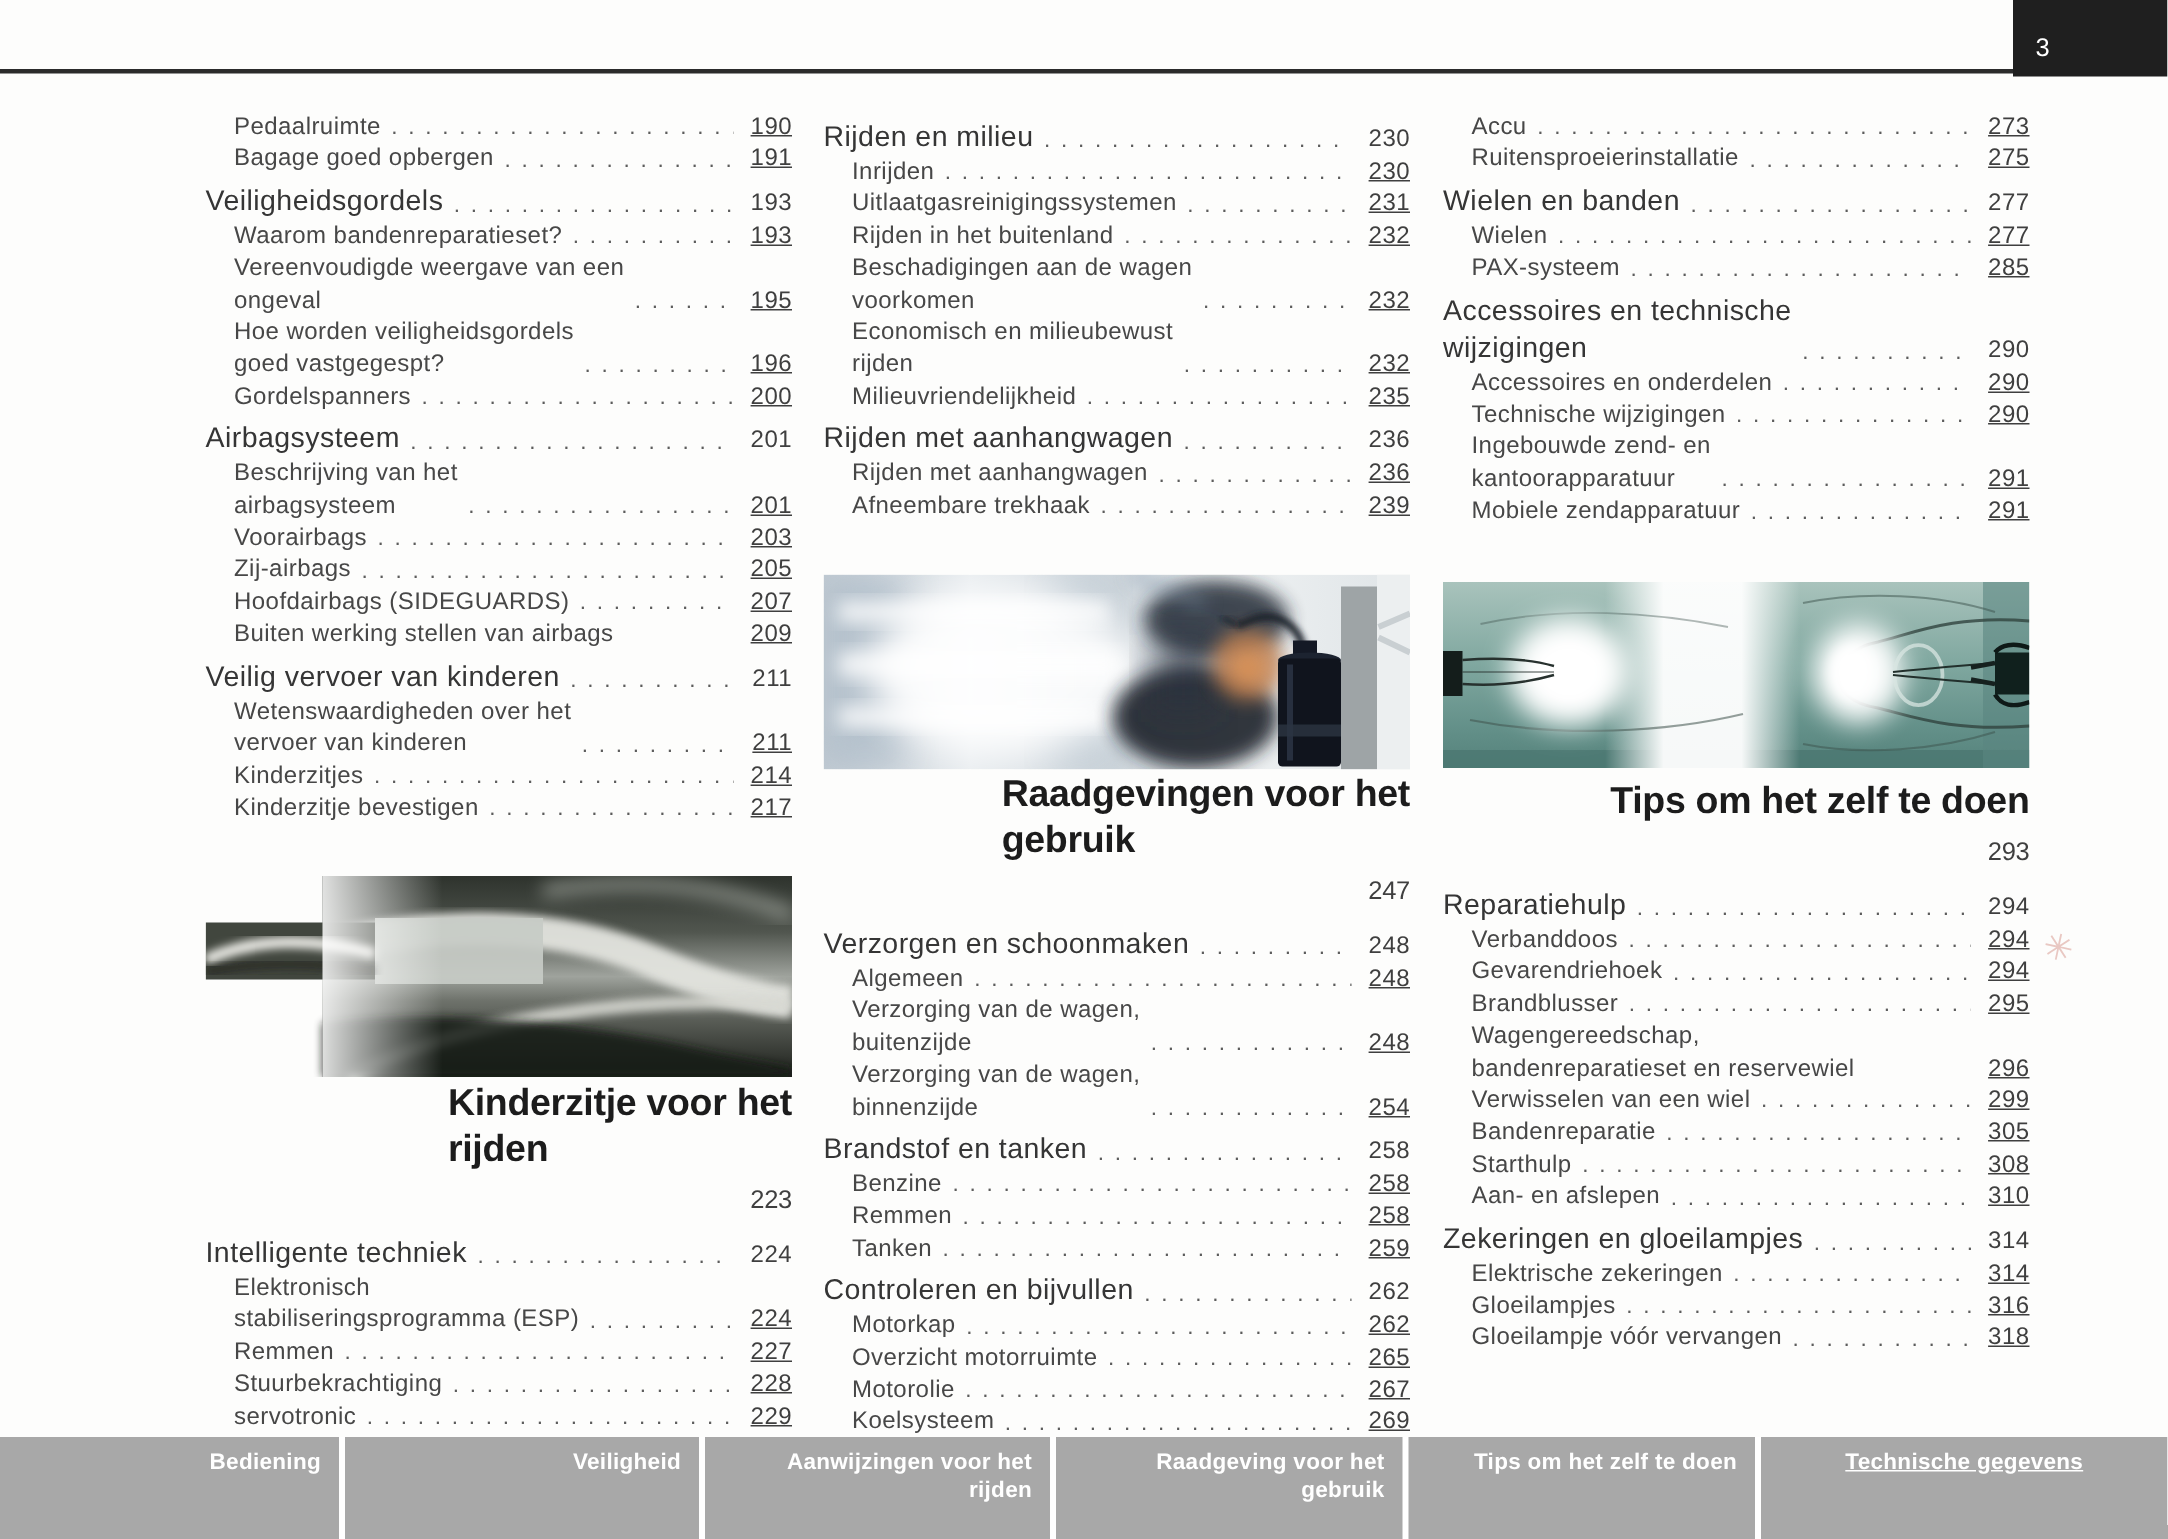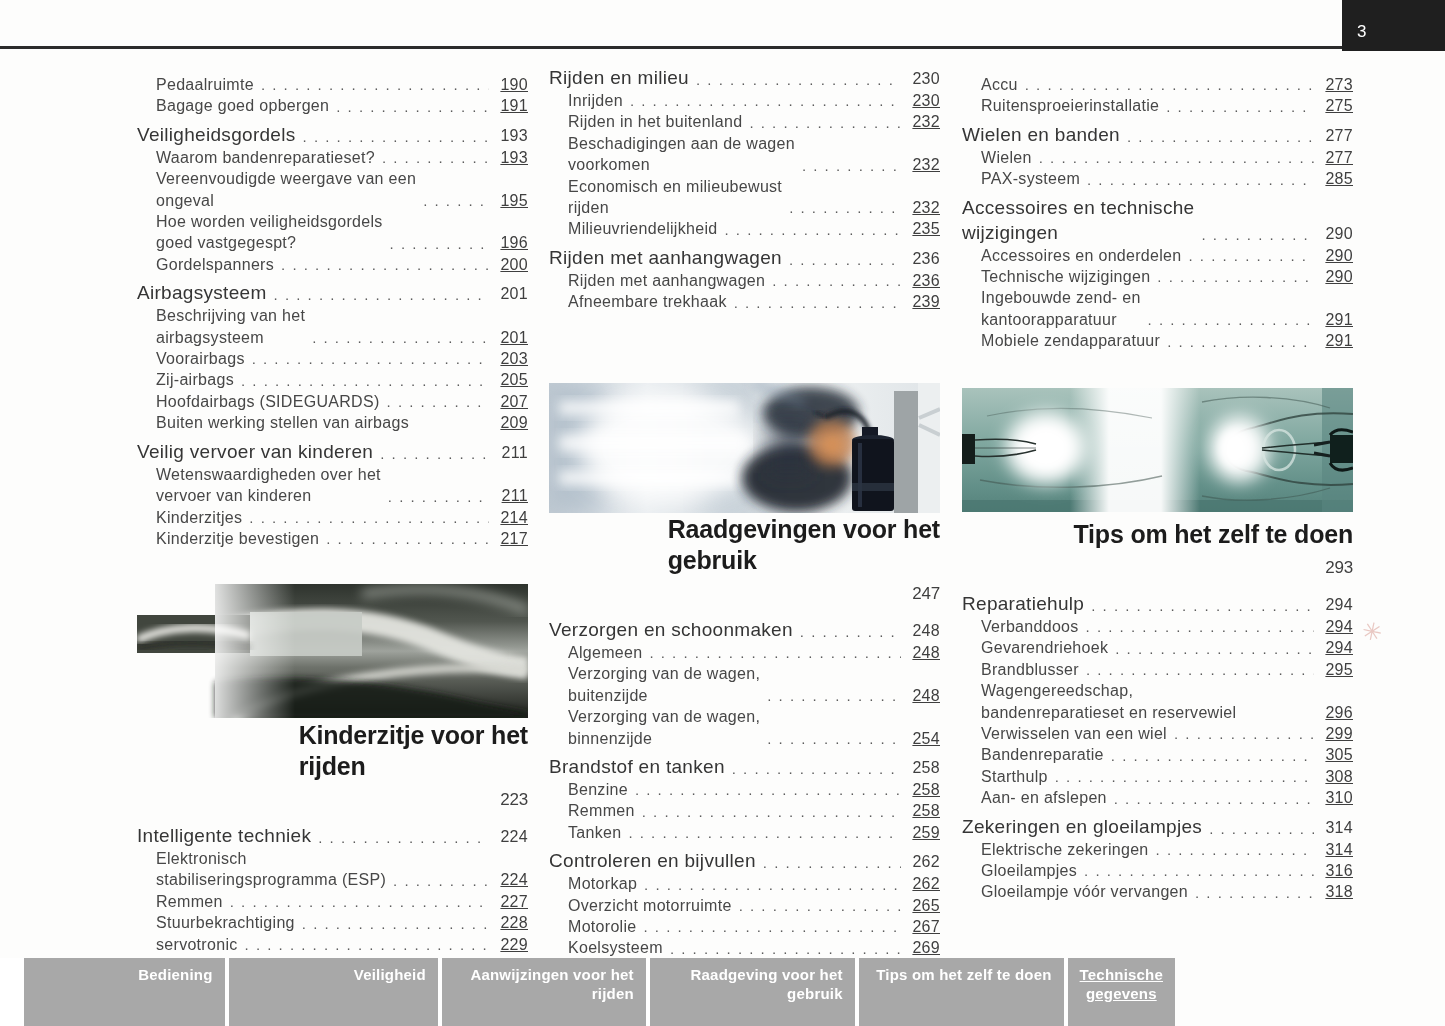--- a/index.html
+++ b/index.html
@@ -45,22 +45,22 @@
   
   .photo{position:absolute;left:0;overflow:hidden;}
   .photo svg{display:block;}
   
   .artifact{
     position:absolute;left:1362px;top:618px;font-size:24px;
     color:rgba(214,148,138,0.5);transform:rotate(12deg);
   }
   
   .footer-bar{
-    position:absolute;left:0;bottom:0;width:1151px;height:68px;
-    display:flex;gap:4px;background:#ffffff;padding-left:24px;
+    position:absolute;left:0;bottom:0;width:1445px;height:68px;
+    display:flex;gap:4px;background:#ffffff;
   }
   .footer-tab{
     background:#a8a8a8;color:#ffffff;font-weight:700;font-size:15px;line-height:19px;
     padding:7px 12px 0;box-sizing:border-box;text-align:right;letter-spacing:0.2px;
   }
   .footer-tab:nth-child(1){width:226px;}
   .footer-tab:nth-child(2){width:236px;}
   .footer-tab:nth-child(3){width:230px;}
   .footer-tab:nth-child(4){width:231px;}
   .footer-tab:nth-child(5){width:231px;}
@@ -234,30 +234,35 @@
       </div>
       <div class="entry item">
         <span class="label">4-wielaandrijving (quattro®)</span>
         <span class="dots"></span>
         <span class="num">229</span>
       </div>
     </div>
 </div>
 
 <div class="col col-2">
-  <div class="block" style="top:60px">
+  <div class="block" style="top:74px">
       <div class="entry section">
         <span class="label">Rijden en milieu</span>
         <span class="dots"></span>
         <span class="num">230</span>
       </div>
       <div class="entry item">
         <span class="label">Inrijden</span>
         <span class="dots"></span>
         <span class="num">230</span>
+      </div>
+      <div class="entry item">
+        <span class="label">Uitlaatgasreinigingssystemen</span>
+        <span class="dots"></span>
+        <span class="num">231</span>
       </div>
       <div class="entry item">
         <span class="label">Rijden in het buitenland</span>
         <span class="dots"></span>
         <span class="num">232</span>
       </div>
       <div class="entry item">
         <span class="label">Beschadigingen aan de wagen
 voorkomen</span>
         <span class="dots"></span>

